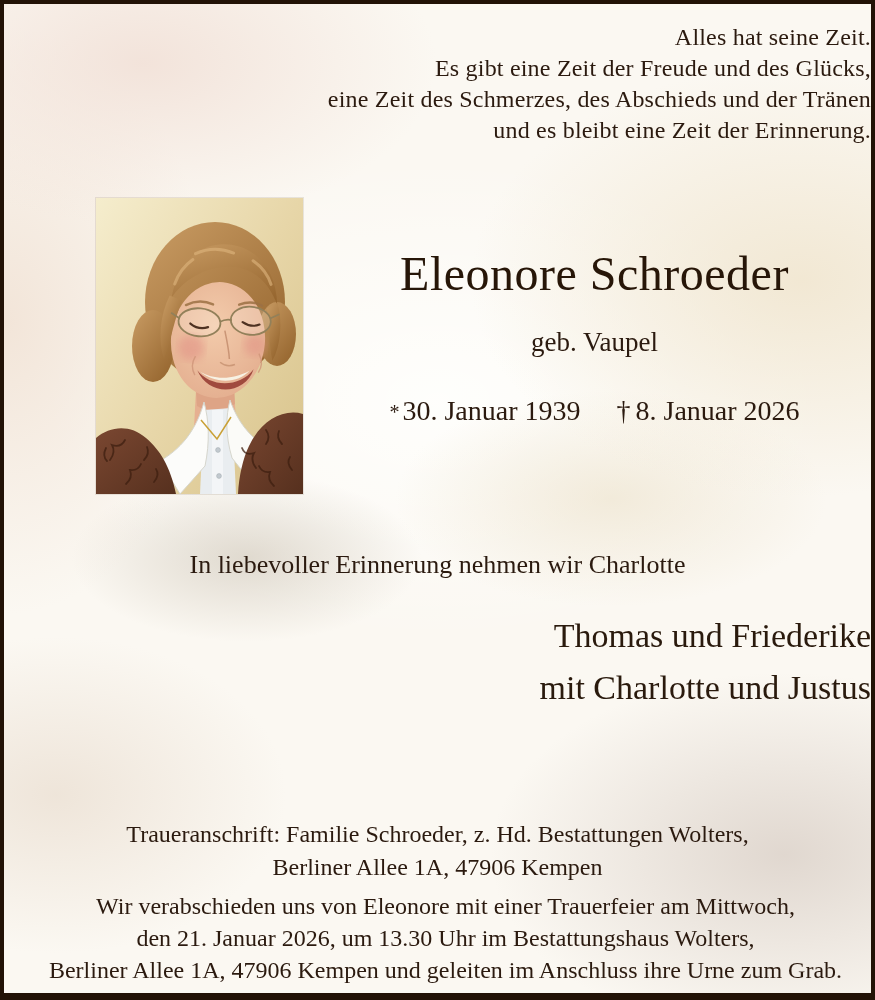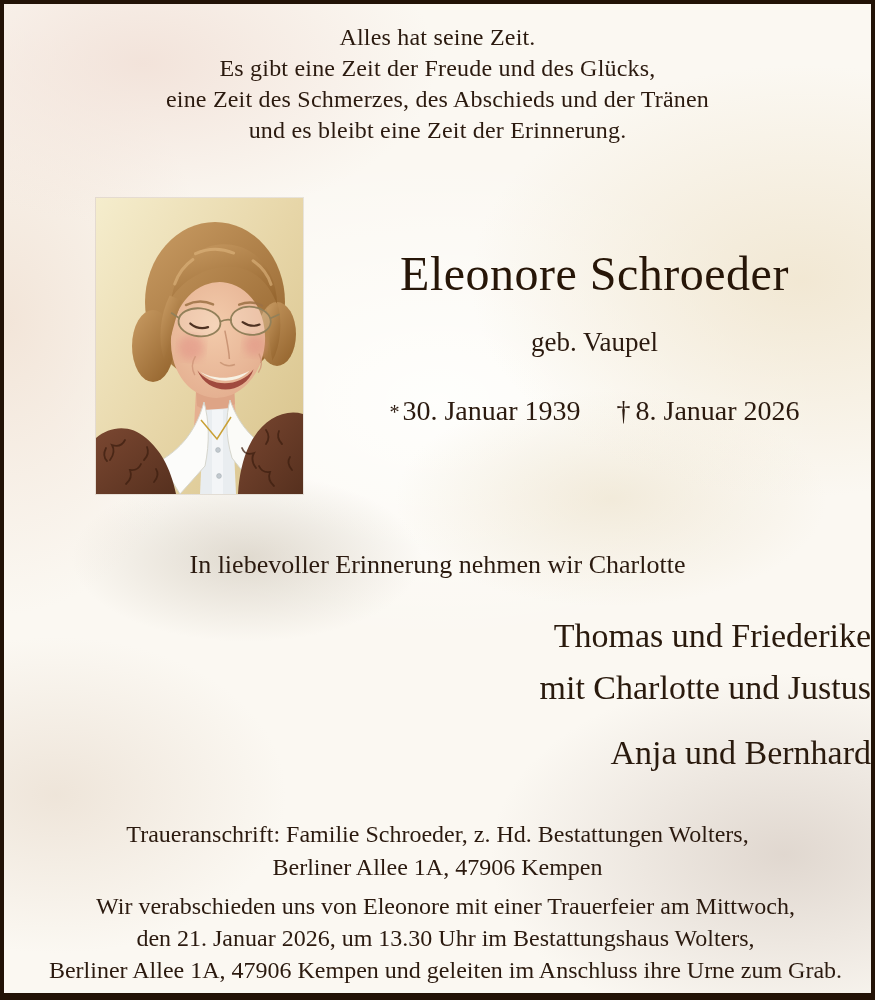--- a/index.html
+++ b/index.html
@@ -22,21 +22,21 @@
       radial-gradient(ellipse 300px 150px at 70% 50%, rgba(235,224,200,0.6),  rgba(235,224,200,0) 72%),
       radial-gradient(ellipse 420px 260px at 90% 86%, rgba(210,198,189,0.65), rgba(210,198,189,0) 70%),
       radial-gradient(ellipse 320px 220px at 6% 80%,  rgba(228,213,197,0.55), rgba(228,213,197,0) 72%),
       radial-gradient(ellipse 500px 300px at 50% 40%, rgba(255,255,253,0.9),  rgba(255,255,253,0) 80%),
       #fbf8f2;
   }
 
   .poem {
     position: absolute;
     top: 18px; left: 0; right: 0;
-    text-align: center;
+    text-align: right;
     font-size: 24px;
     line-height: 31px;
     letter-spacing: 0.2px;
   }
 
   .photo {
     position: absolute;
     left: 92px; top: 194px;
     width: 207px; height: 296px;
     box-shadow: 0 0 0 1px rgba(120,100,80,0.15);
@@ -230,21 +230,20 @@
     <div class="dates">
       <span class="sym-star">*</span><span>30. Januar 1939</span><span class="date-gap"></span><span class="sym-cross">†</span><span>8. Januar 2026</span>
     </div>
   </div>
 
   <div class="farewell">In liebevoller Erinnerung nehmen wir Charlotte</div>
 
   <div class="mourners">
     <div class="m1">Thomas und Friederike</div>
     <div class="m2">mit Charlotte und Justus</div>
-    <div class="m3">Anja und Bernhard</div>
   </div>
 
   <div class="address">
     <div>Traueranschrift: Familie Schroeder, z. Hd. Bestattungen Wolters,</div>
     <div>Berliner Allee 1A, 47906 Kempen</div>
   </div>
 
   <div class="funeral">
     <div>Wir verabschieden uns von Eleonore mit einer Trauerfeier am Mittwoch,</div>
     <div>den 21. Januar 2026, um 13.30 Uhr im Bestattungshaus Wolters,</div>

